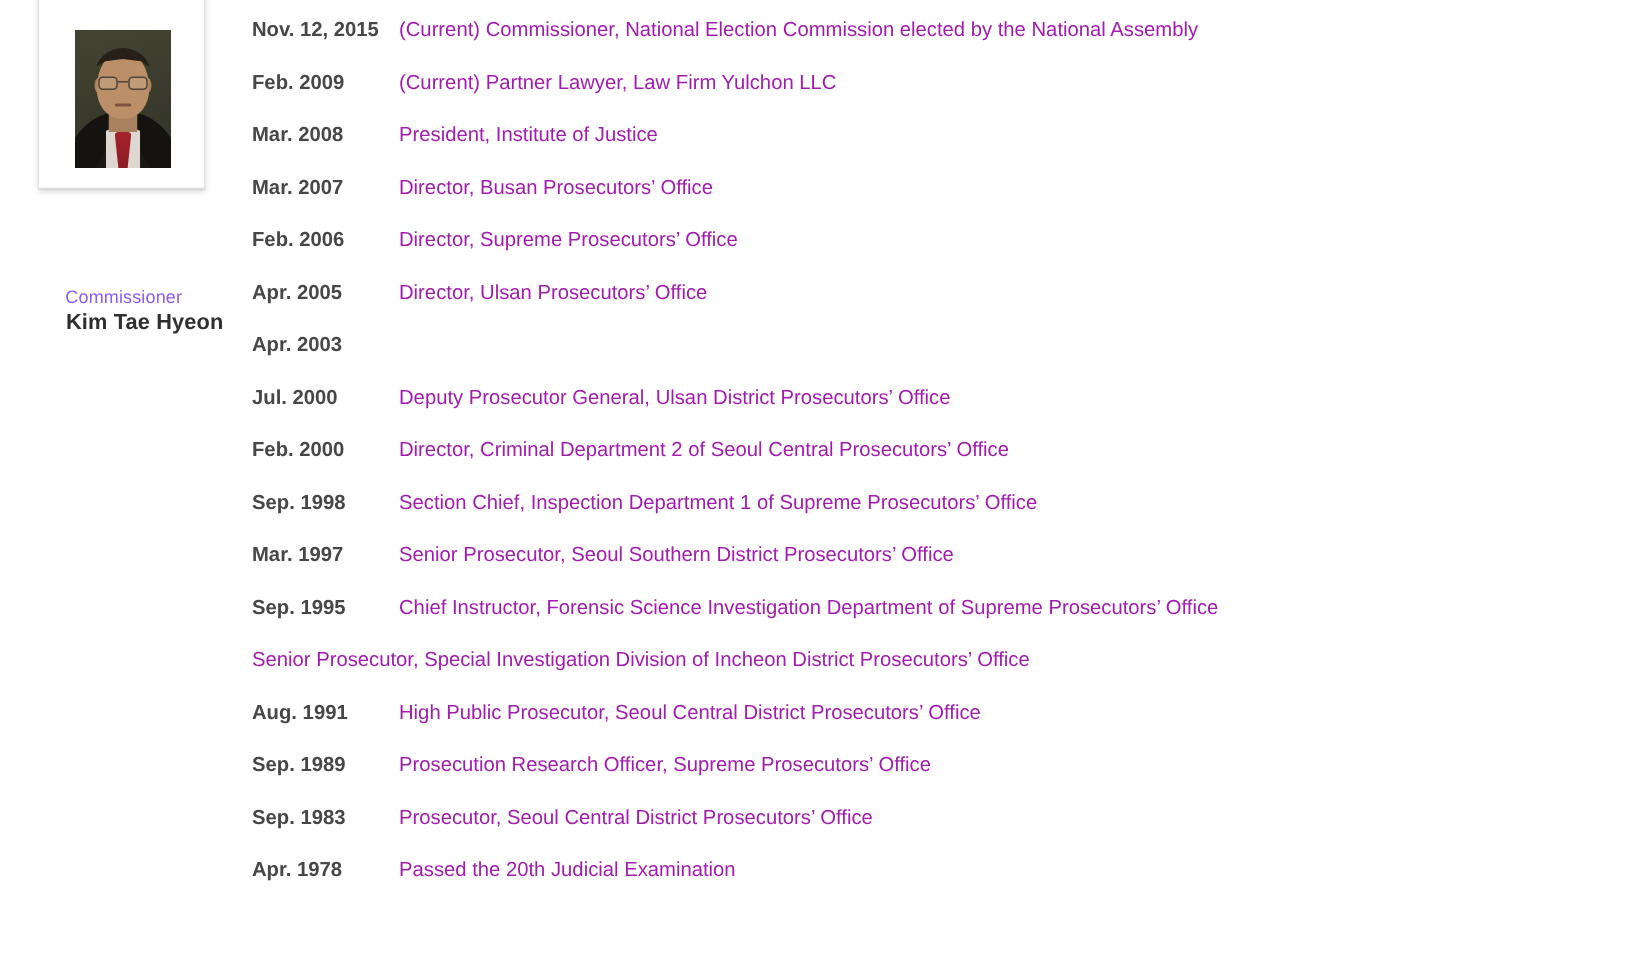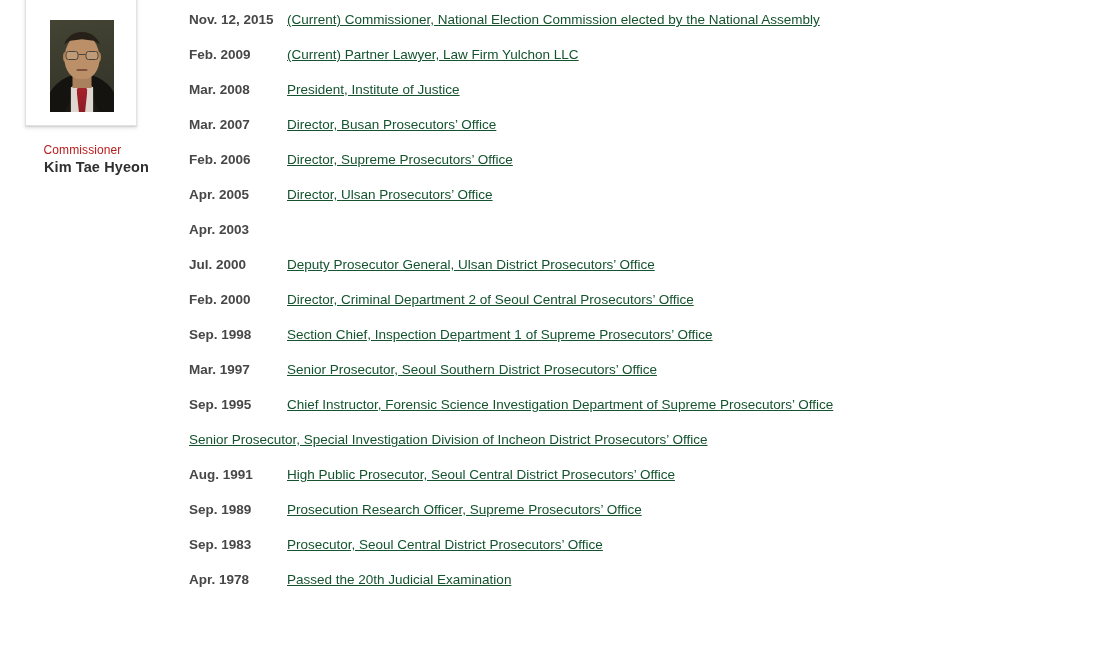--- a/index.html
+++ b/index.html
@@ -182,23 +182,24 @@
 
   .caption {
     position: absolute;
     left: 0;
     top: 142px;
     width: 165px;
     text-align: center;
   }
   .caption-role {
     font-size: 12px;
-    color: #b91c1c;
+    color: #8b5cf6;
     line-height: 16px;
     letter-spacing: 0.1px;
+    margin-top: 48px;
   }
   .caption-name {
     font-size: 14.5px;
     font-weight: bold;
     color: #2f2f2f;
     line-height: 18px;
     letter-spacing: 0.1px;
     padding-left: 28px;
   }
 
@@ -207,38 +208,36 @@
     position: absolute;
     left: 168px;
     top: 0;
     right: 0;
     padding-top: 2px;
   }
   .career-row {
     display: flex;
     align-items: baseline;
     height: 35px;
-    margin-left: 21px;
   }
   .career-date {
     flex: 0 0 98px;
     width: 98px;
     font-size: 13.5px;
     font-weight: bold;
     color: #474747;
     white-space: nowrap;
     line-height: 35px;
   }
   .career-desc {
     flex: 1 1 auto;
     font-size: 13.5px;
-    color: #14532d;
+    color: #a21caf;
     white-space: nowrap;
     line-height: 35px;
-    text-decoration: underline;
   }
 </style>
 </head>
 <body>
 
 <div class="page">
 
   <div class="profile-col">
 
     <div class="photo-card">

